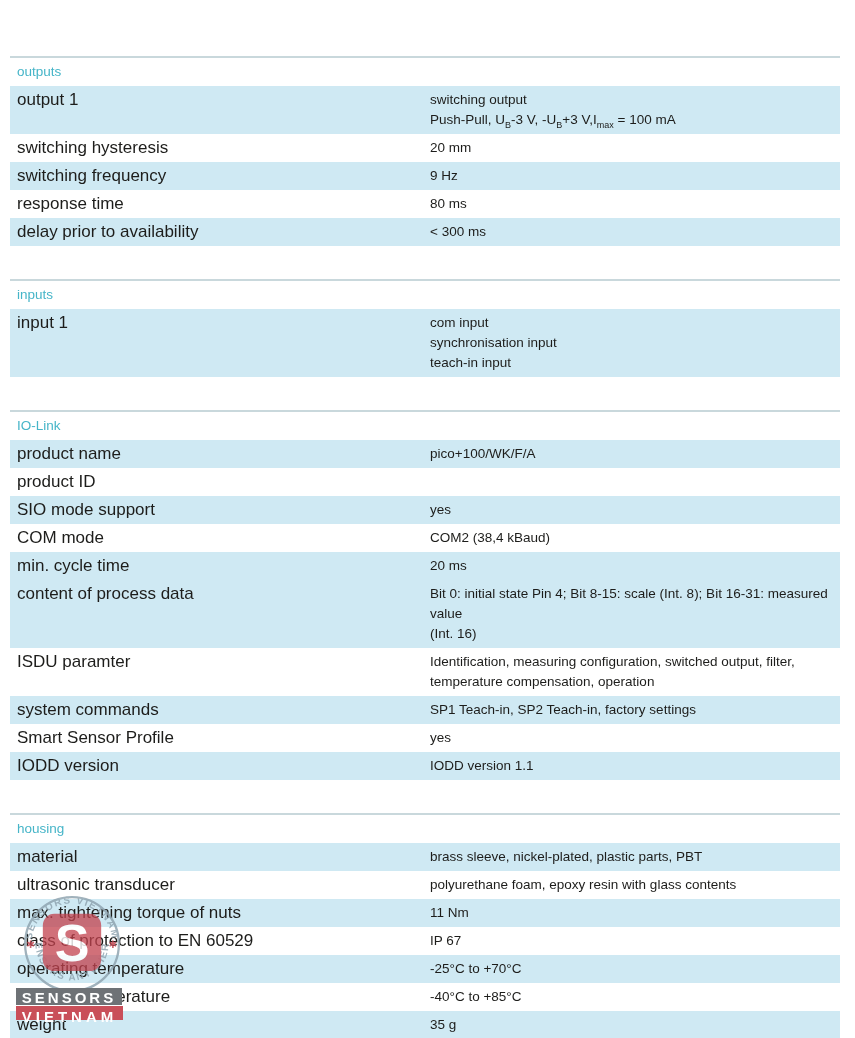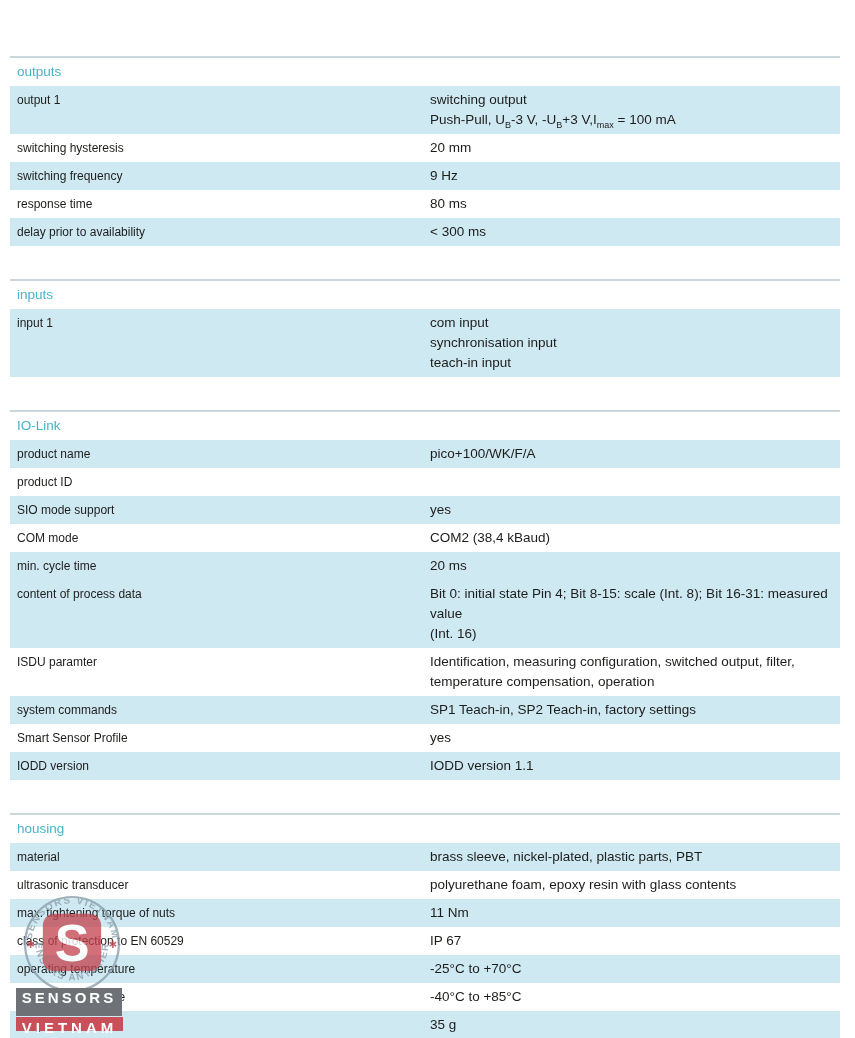--- a/index.html
+++ b/index.html
@@ -24,40 +24,40 @@
     display:flex;
     padding:4px 0;
     min-height:28px;
     box-sizing:border-box;
   }
   .row.alt { background:#cfe9f3; }
   .label {
     width:420px;
     box-sizing:border-box;
     padding-left:7px;
-    font-size:12px;
+    font-size:17px;
     line-height:20px;
   }
   .value { flex:1; font-size:13.5px; line-height:20px; }
   .value .vline { display:block; }
   sub { font-size:9px; line-height:0; }
 
   
   .stamp {
     position:absolute;
     left:22px; top:894px;
     width:100px; height:100px;
     opacity:0.82;
     pointer-events:none;
   }
 
   
   .dist-logo { position:absolute; left:16px; top:988px; pointer-events:none; }
   .logo-box1 {
-    width:106px; height:28px;
+    width:106px; height:17px;
     background:#6e7276;
     color:#ffffff;
     font-size:15px; font-weight:bold;
     letter-spacing:3px;
     text-align:center; line-height:20px;
   }
   .logo-box2 {
     width:107px; height:14px;
     background:#c94f59;
     color:#ffffff;

